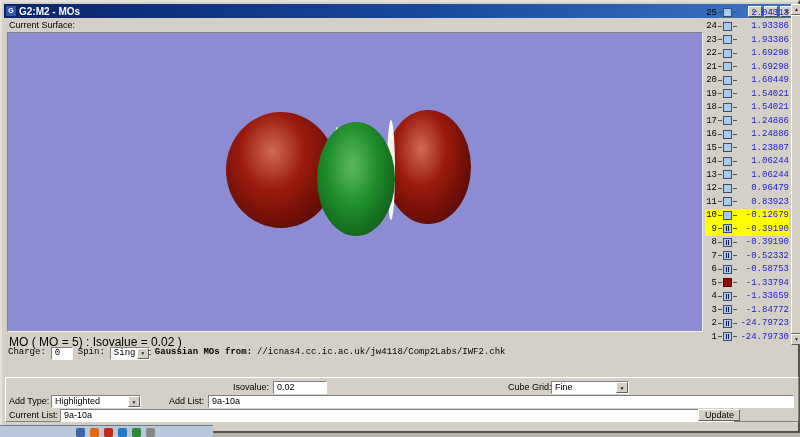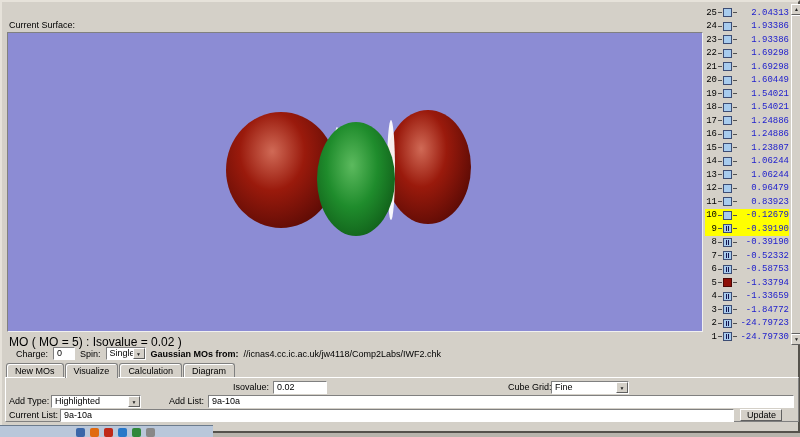--- a/index.html
+++ b/index.html
@@ -57,21 +57,21 @@
   
   .lbl{font-size:9px;color:#000;white-space:nowrap;}
   .bold{font-weight:bold;}
   .inp{background:#fff;border:1px solid;border-color:#808080 #fff #fff #808080;box-sizing:border-box;
        height:13px;line-height:11px;font-size:9px;padding:0 3px;overflow:hidden;white-space:nowrap;color:#000;}
   .dd{position:relative;background:#fff;border:1px solid;border-color:#808080 #fff #fff #808080;box-sizing:border-box;
       height:13px;line-height:11px;font-size:9px;padding:0 14px 0 3px;white-space:nowrap;color:#000;}
   .dd-btn{position:absolute;right:0;top:0;bottom:0;width:12px;background:#d4d0c8;border:1px solid;
           border-color:#fff #606060 #606060 #fff;box-sizing:border-box;font-size:5px;line-height:10px;text-align:center;color:#222;}
 
-  .charge-row{position:absolute;left:14px;top:345px;right:6px;height:13px;display:flex;align-items:center;gap:5px;}
+  .charge-row{position:absolute;left:6px;top:345px;right:6px;height:13px;display:flex;align-items:flex-start;gap:5px;font-family:Liberation Mono, monospace;}
 
   .tab-bar{position:absolute;left:4px;top:361px;display:flex;height:15px;}
   .tab{padding:1px 8px 0 8px;font-size:9px;line-height:13px;background:#d4d0c8;border:1px solid #808080;border-bottom:none;
        border-top-left-radius:3px;border-top-right-radius:3px;margin-right:1px;box-shadow:inset 1px 1px 0 #fff;color:#000;}
   .tab.active{position:relative;z-index:3;padding-bottom:2px;font-weight:normal;}
 
   .tab-panel{position:absolute;left:3px;top:375px;width:794px;height:45px;box-sizing:border-box;background:#d4d0c8;
              border:1px solid;border-color:#fff #808080 #808080 #fff;z-index:2;}
   .prow{position:absolute;left:0;right:0;height:13px;}
   .pitem{position:absolute;top:0;height:13px;line-height:13px;font-size:9px;white-space:nowrap;color:#000;}
@@ -87,20 +87,29 @@
            z-index:5;display:flex;align-items:center;}
   .tb-icons{display:flex;gap:5px;padding-left:76px;}
   .tb-icon{width:9px;height:9px;border-radius:2px;flex:none;}
 </style>
 </head>
 <body>
 
 <div class="screen">
   <div class="window">
 
+    <div class="titlebar">
+      <span class="app-icon">G</span>
+      <span class="title-text">G2:M2 - MOs</span>
+      <span class="win-btns">
+        <span class="win-btn">─</span>
+        <span class="win-btn">□</span>
+        <span class="win-btn">✕</span>
+      </span>
+    </div>
 
     <div class="cs-label">Current Surface:</div>
 
     <div class="viewport">
       <div class="lobe red" id="lobe-left"></div>
       <div class="sliver" id="sliver-left"></div>
       <div class="sliver" id="sliver-right"></div>
       <div class="lobe red" id="lobe-right"></div>
       <div class="lobe green" id="lobe-center"></div>
     </div>
@@ -296,26 +305,20 @@
       <div class="inp" style="width:22px">0</div>
       <span class="lbl">Spin:</span>
       <div class="dd" style="width:40px">
         <span>Singlet</span>
         <span class="dd-btn">▼</span>
       </div>
       <span class="lbl bold">Gaussian MOs from:</span>
       <span class="lbl">//icnas4.cc.ic.ac.uk/jw4118/Comp2Labs/IWF2.chk</span>
     </div>
 
-    <div class="tab-bar">
-        <div class="tab">New MOs</div>
-        <div class="tab active">Visualize</div>
-        <div class="tab">Calculation</div>
-        <div class="tab">Diagram</div>
-      </div>
 
     <div class="tab-panel">
       <div class="prow" style="top:3px">
         <span class="pitem" style="left:227px">Isovalue:</span>
         <div class="pitem inp" style="left:267px;width:54px">0.02</div>
         <span class="pitem" style="left:502px">Cube Grid:</span>
         <div class="pitem dd" style="left:545px;width:78px">
           <span>Fine</span>
           <span class="dd-btn">▼</span>
         </div>
@@ -325,21 +328,21 @@
         <div class="pitem dd" style="left:45px;width:90px">
           <span>Highlighted</span>
           <span class="dd-btn">▼</span>
         </div>
         <span class="pitem" style="left:163px">Add List:</span>
         <div class="pitem inp" style="left:202px;right:4px">9a-10a</div>
       </div>
       <div class="prow" style="top:31px">
         <span class="pitem" style="left:3px">Current List:</span>
         <div class="pitem inp" style="left:54px;width:674px">9a-10a</div>
-        <div class="pitem btn" style="left:734px;width:36px">Update</div>
+        <div class="pitem btn" style="left:692px;width:36px">Update</div>
       </div>
     </div>
 
 
   </div>
 
   <div class="taskbar">
     <div class="tb-icons">
         <span class="tb-icon" style="background: rgb(58, 102, 168);"></span>
         <span class="tb-icon" style="background: rgb(224, 106, 16);"></span>

